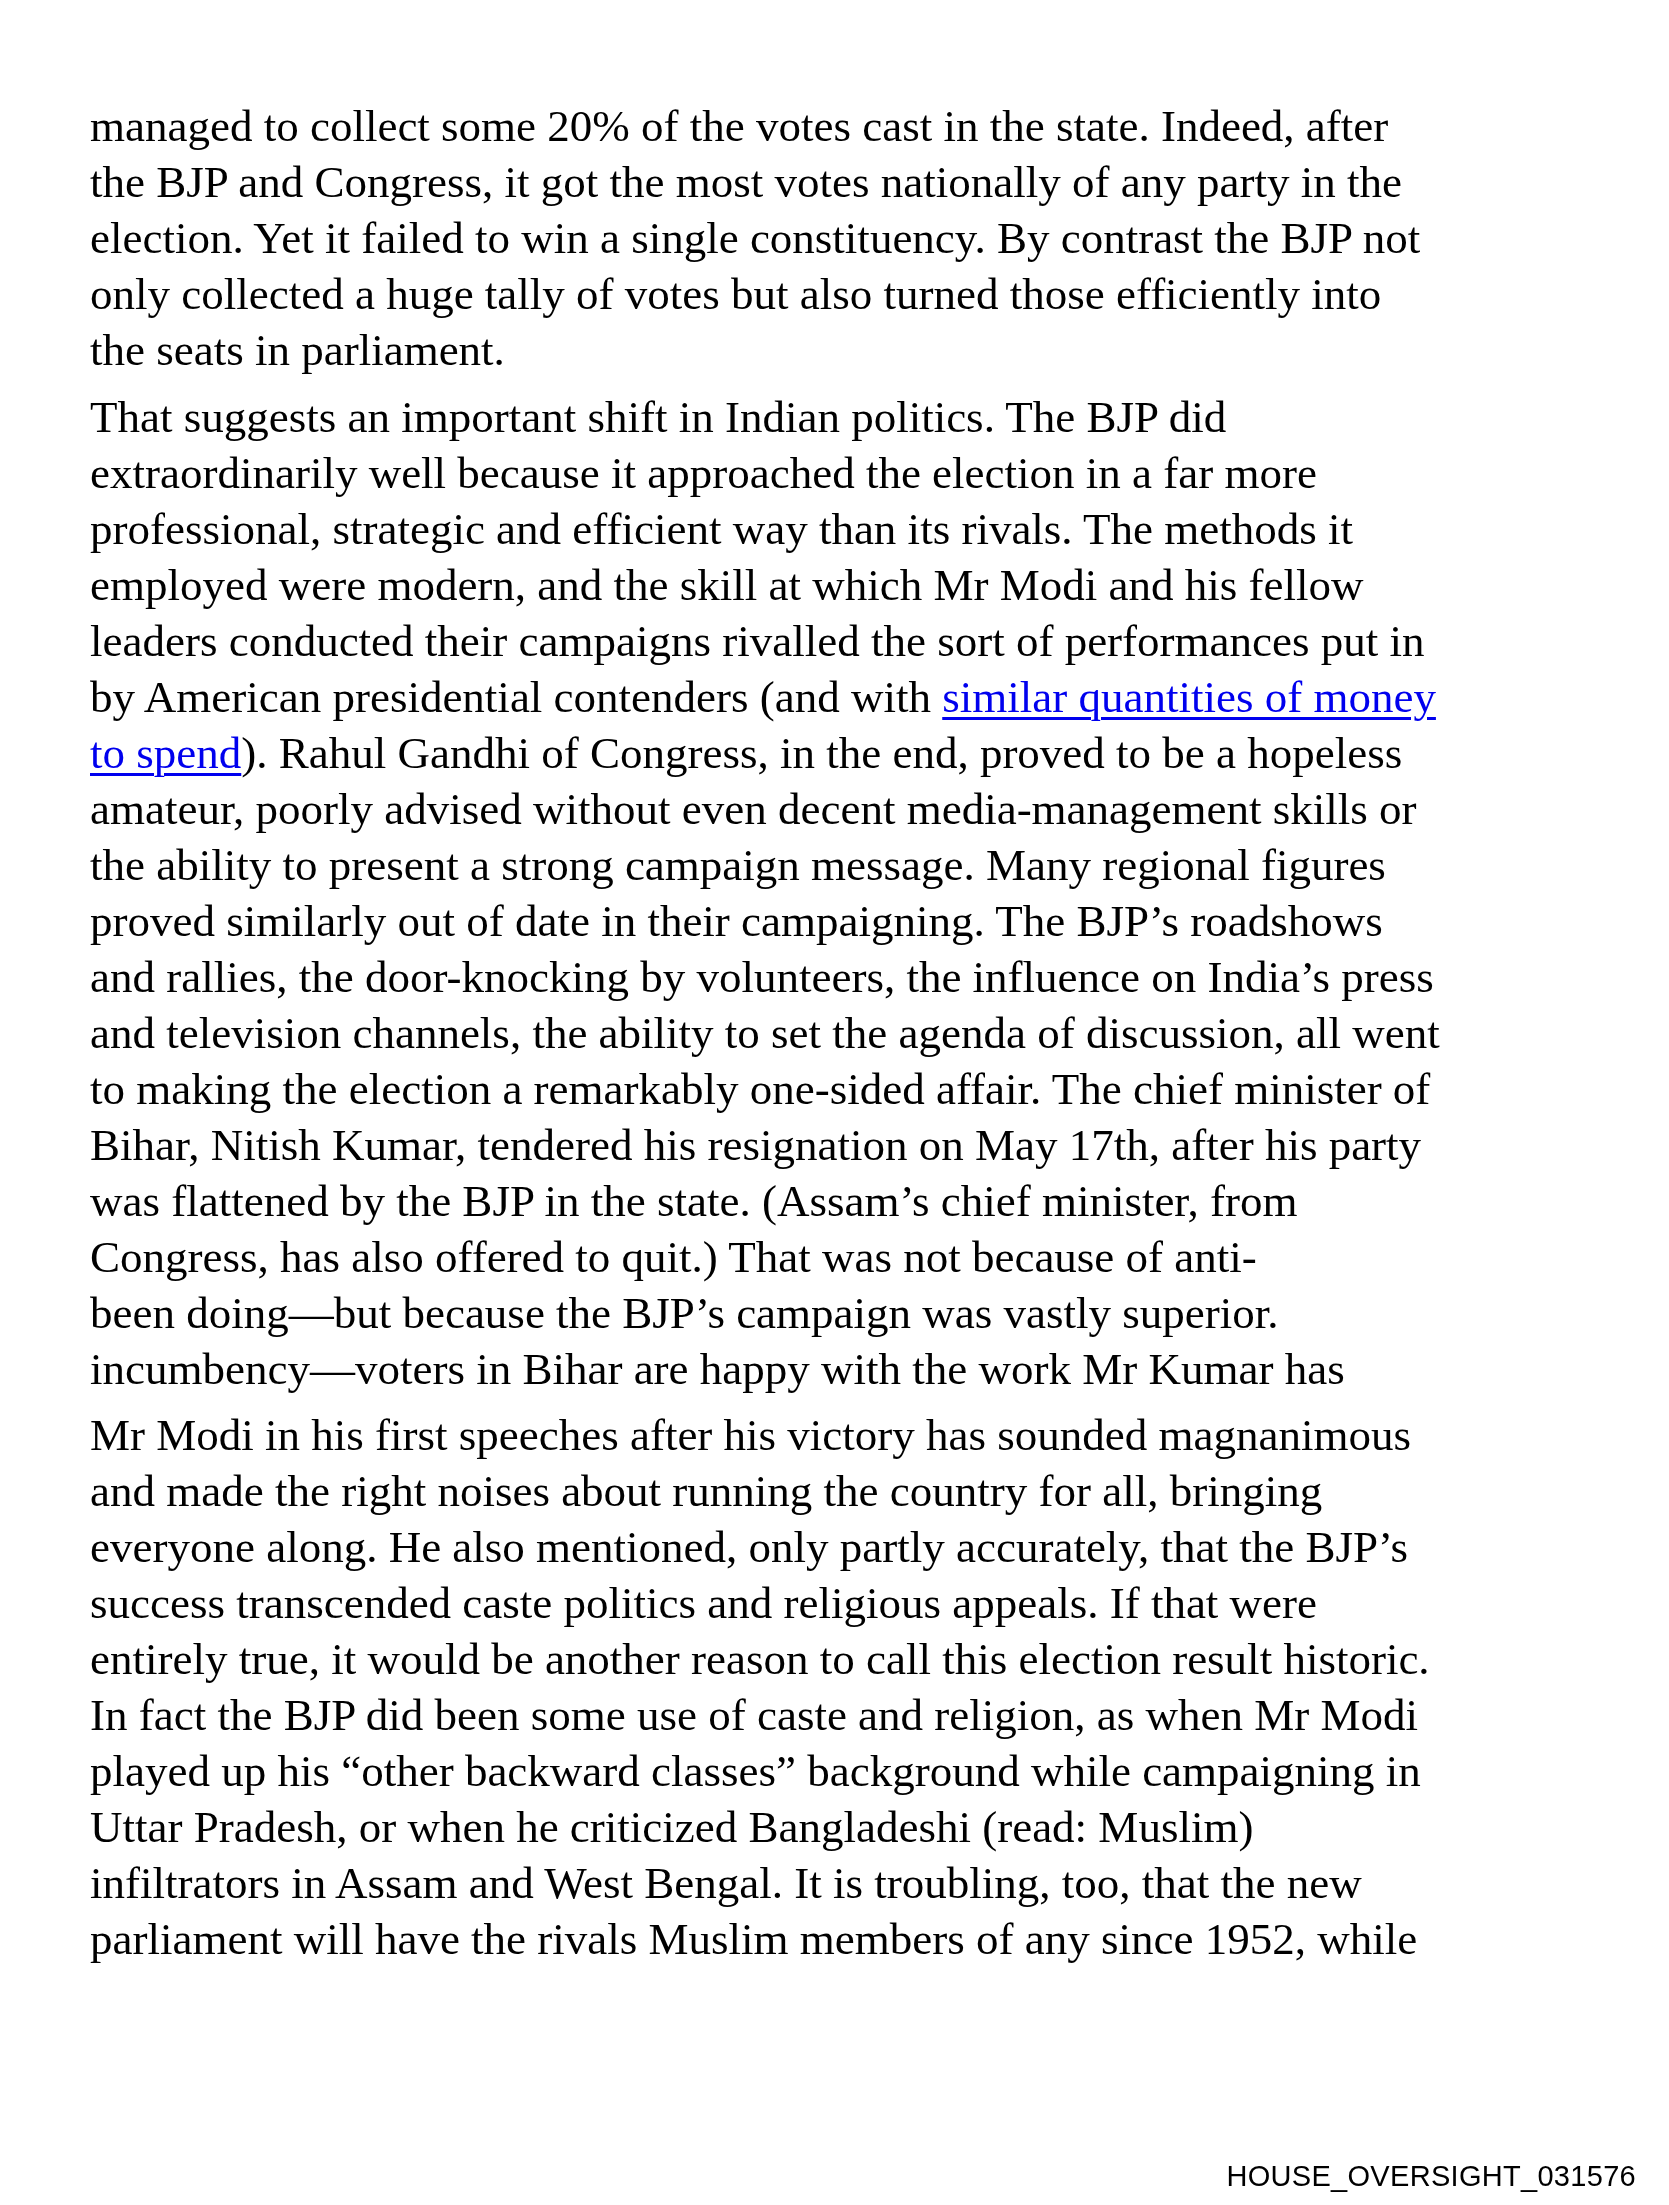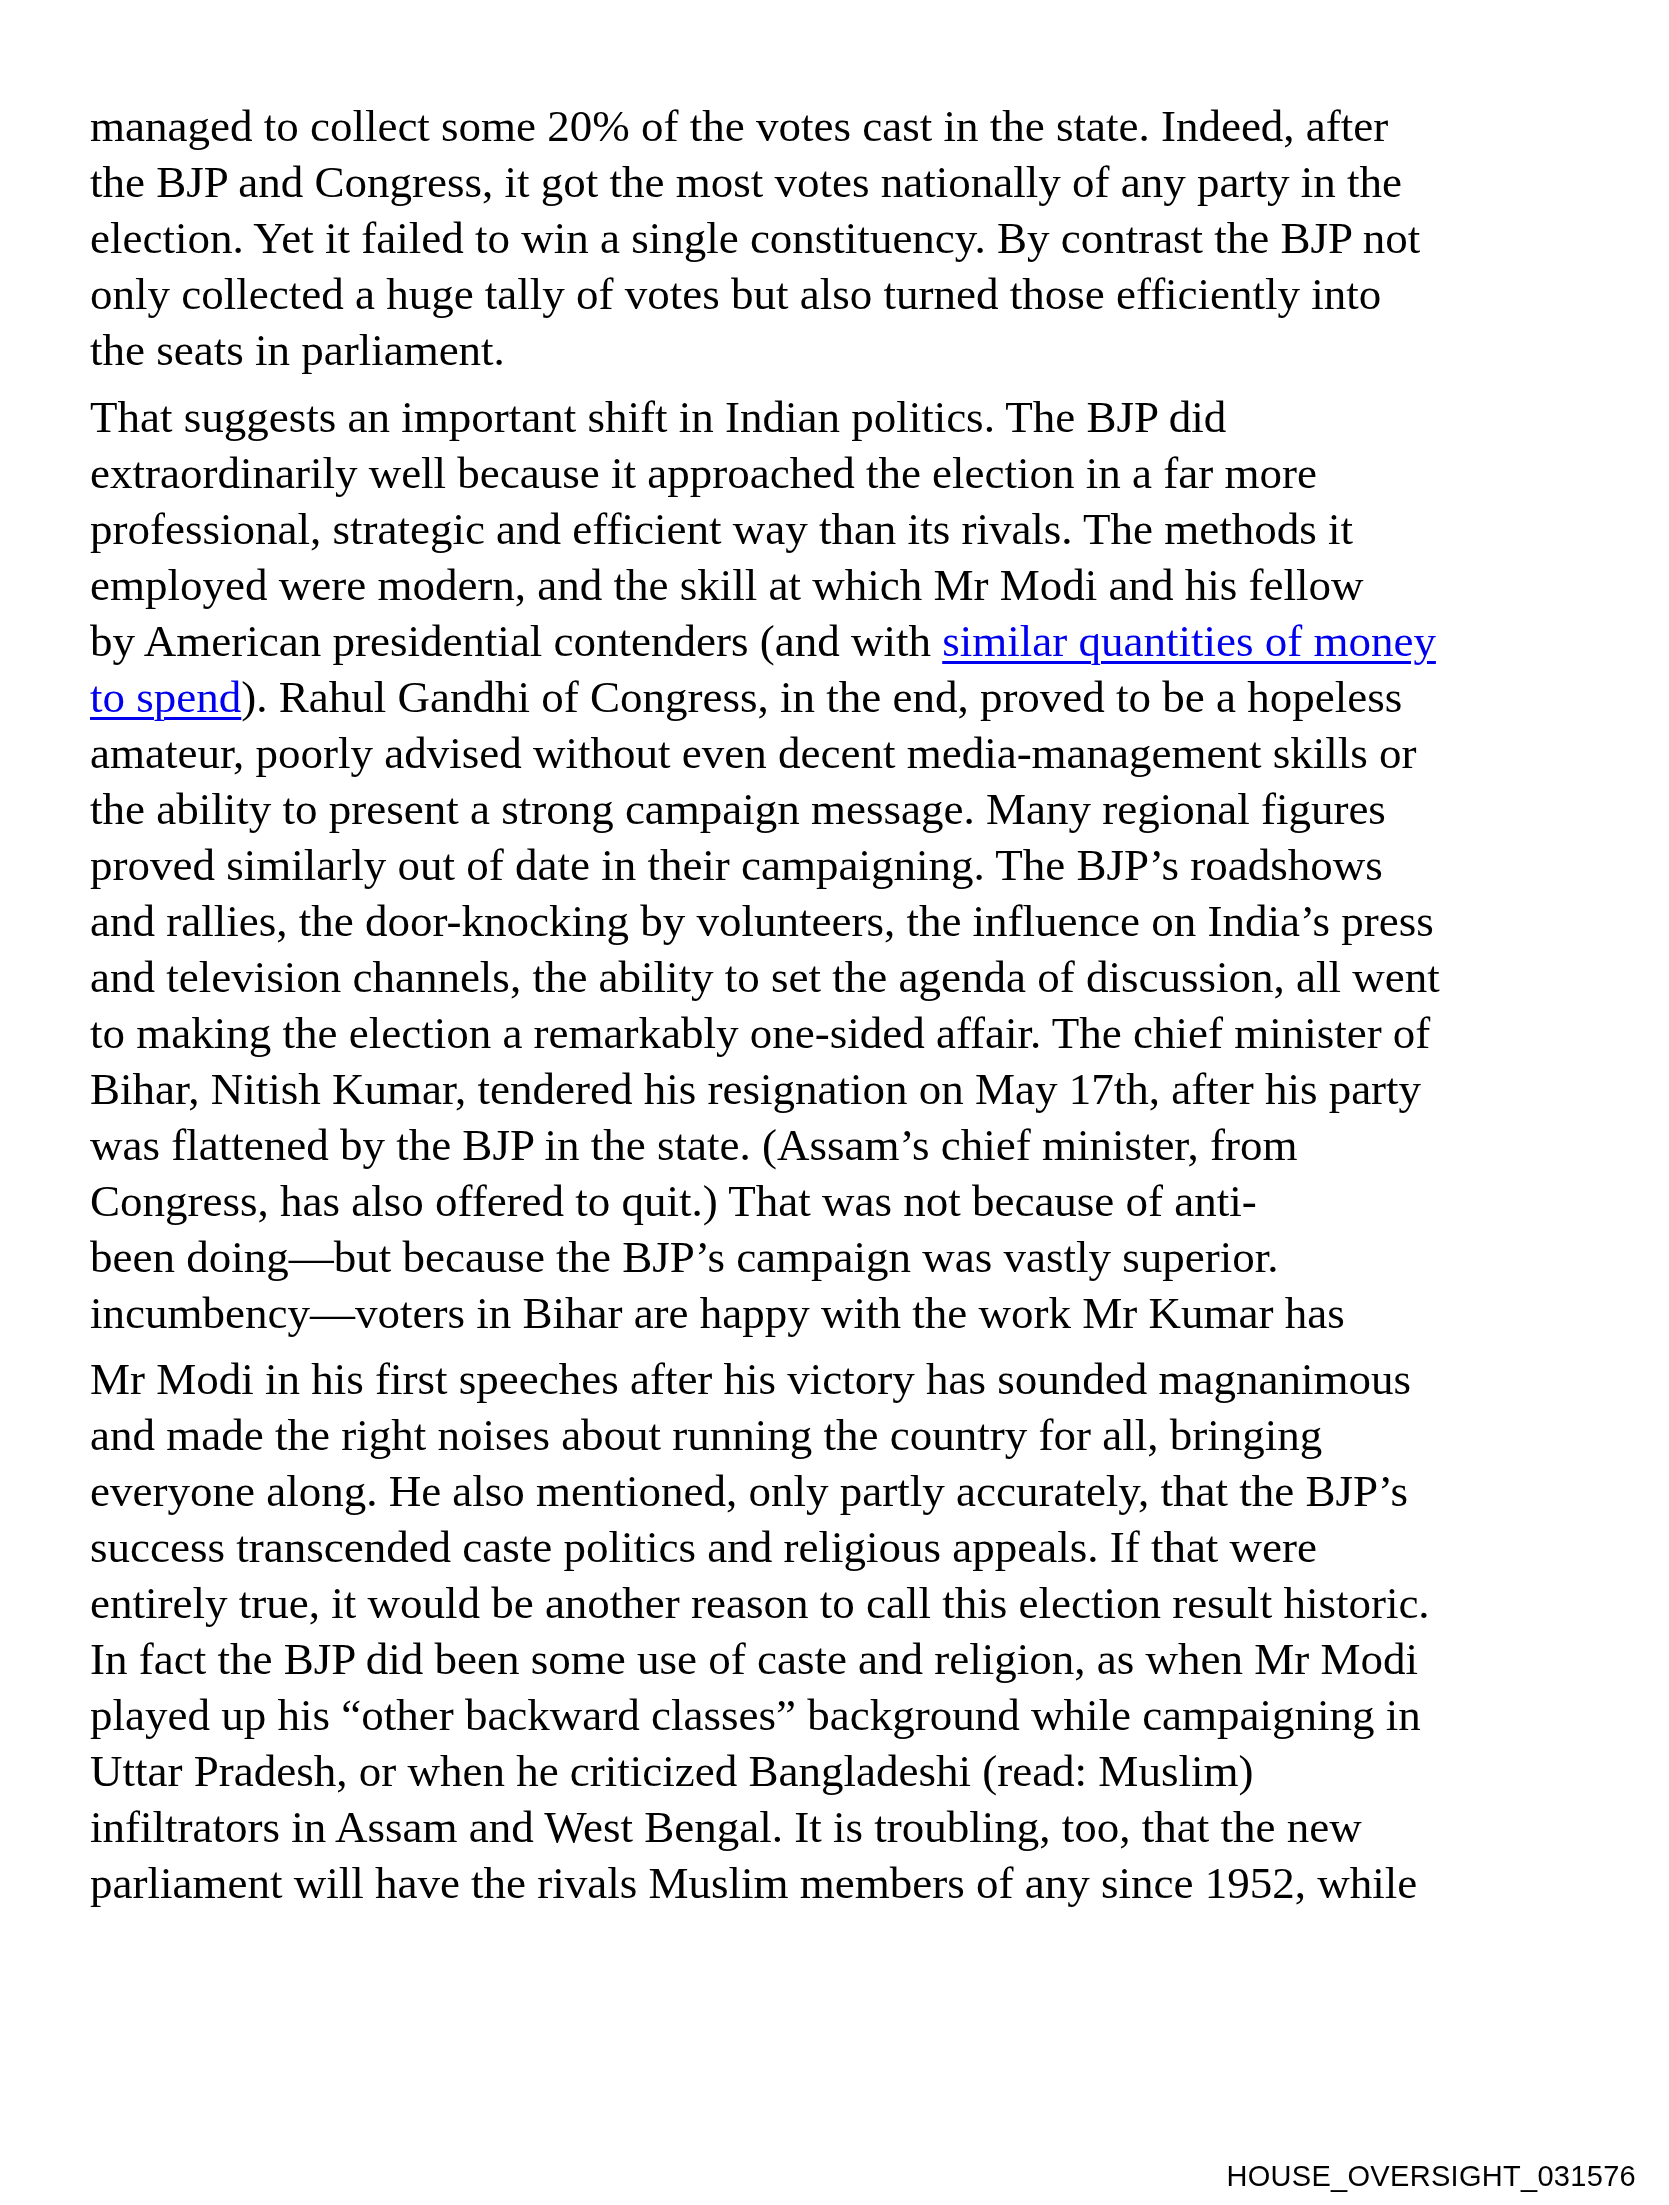--- a/index.html
+++ b/index.html
@@ -58,20 +58,21 @@
     <span class="line">election. Yet it failed to win a single constituency. By contrast the BJP not</span>
     <span class="line">only collected a huge tally of votes but also turned those efficiently into</span>
     <span class="line">the seats in parliament.</span>
   </p>
 
   <p class="para">
     <span class="line">That suggests an important shift in Indian politics. The BJP did</span>
     <span class="line">extraordinarily well because it approached the election in a far more</span>
     <span class="line">professional, strategic and efficient way than its rivals. The methods it</span>
     <span class="line">employed were modern, and the skill at which Mr Modi and his fellow</span>
+    <span class="line">leaders conducted their campaigns rivalled the sort of performances put in</span>
     <span class="line"><span>by American presidential contenders (and with </span><a class="link" href="#">similar quantities of money</a></span>
     <span class="line"><a class="link" href="#">to spend</a><span>). Rahul Gandhi of Congress, in the end, proved to be a hopeless</span></span>
     <span class="line">amateur, poorly advised without even decent media-management skills or</span>
     <span class="line">the ability to present a strong campaign message. Many regional figures</span>
     <span class="line">proved similarly out of date in their campaigning. The BJP’s roadshows</span>
     <span class="line">and rallies, the door-knocking by volunteers, the influence on India’s press</span>
     <span class="line">and television channels, the ability to set the agenda of discussion, all went</span>
     <span class="line">to making the election a remarkably one-sided affair. The chief minister of</span>
     <span class="line">Bihar, Nitish Kumar, tendered his resignation on May 17th, after his party</span>
     <span class="line">was flattened by the BJP in the state. (Assam’s chief minister, from</span>

